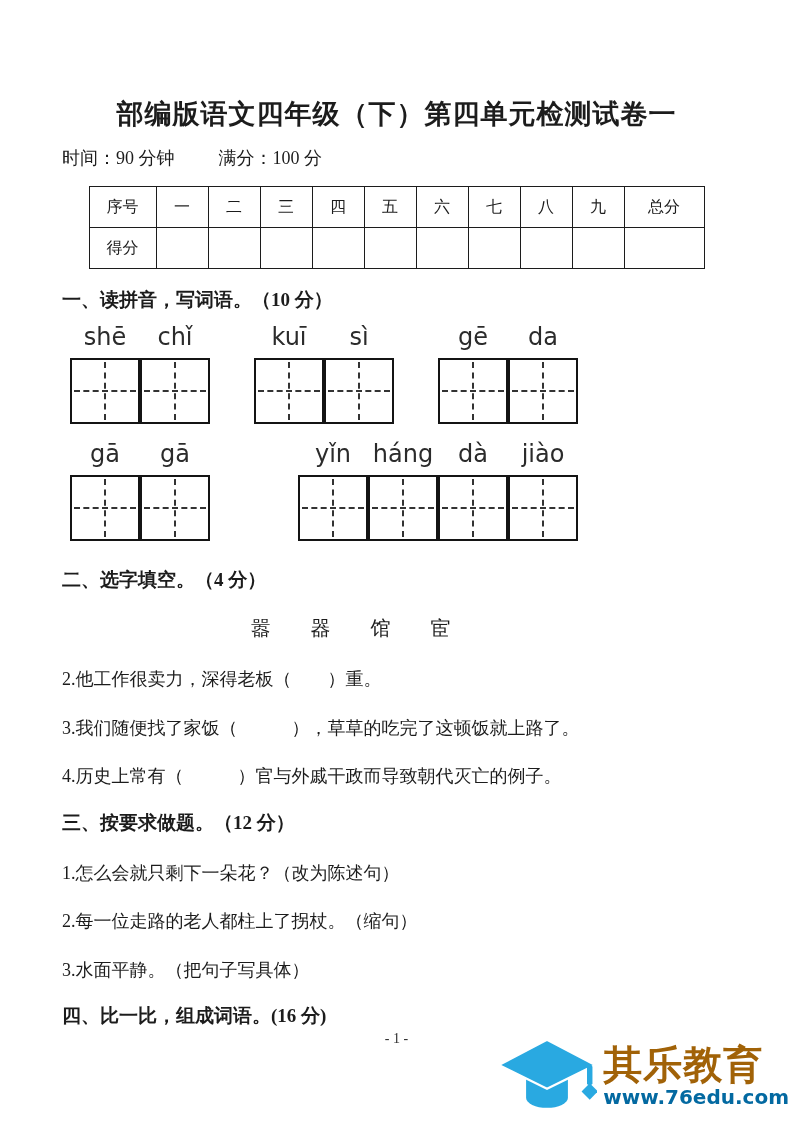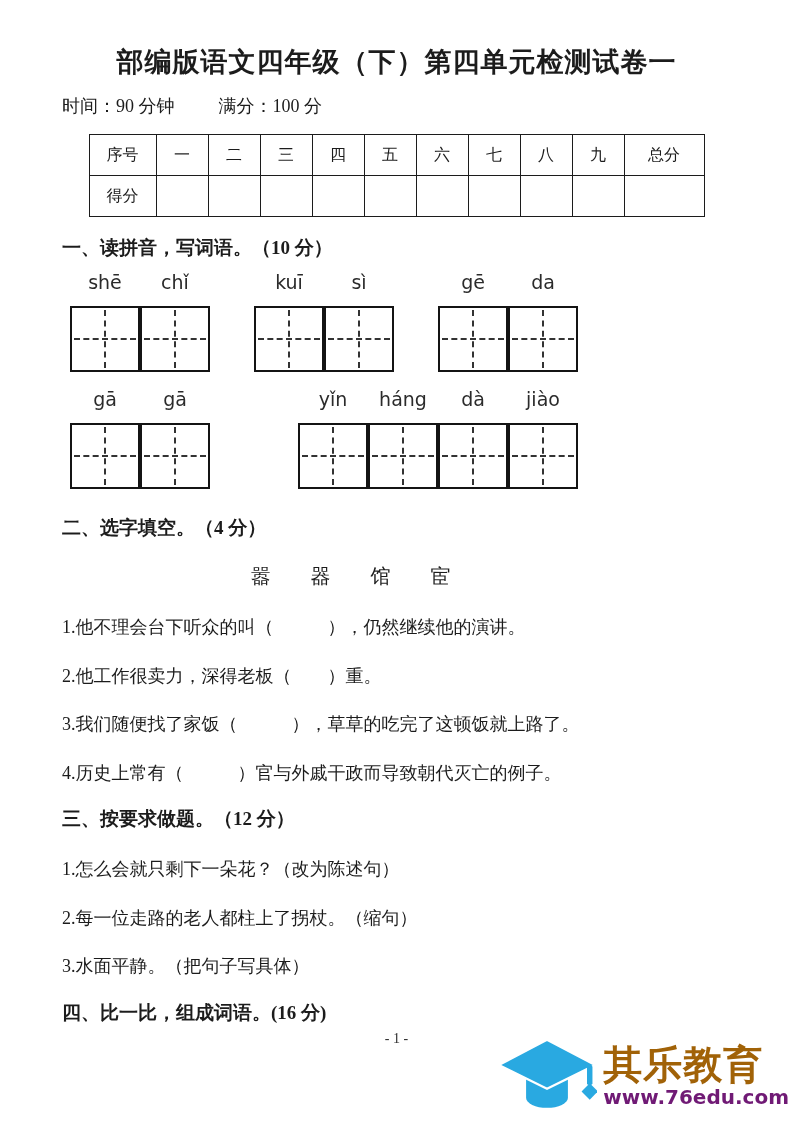--- a/index.html
+++ b/index.html
@@ -7,21 +7,21 @@
     position:relative;
     width:793px; height:1122px;
     background:#fff;
     overflow:hidden;
     font-family:"Liberation Serif","DejaVu Serif",serif;
     color:#1c1c1c;
   }
   .content { padding:0 62px; }
 
   .title {
-    margin:0; padding-top:44px;
+    margin:0; padding-top:96px;
     text-align:center;
     font-size:27px; font-weight:bold;
     letter-spacing:1px;
   }
   .meta {
     margin-top:14px;
     display:flex; gap:44px;
     font-size:18px;
   }
 
@@ -53,21 +53,21 @@
   .grid-row.row2 { margin-top:16px; }
   .grid-row.row1 .grid-group { margin-left:44px; }
   .grid-row.row1 .grid-group:first-child { margin-left:8px; }
   .grid-row.row2 .grid-group:first-child { margin-left:8px; }
   .grid-row.row2 .grid-group.wide { margin-left:88px; }
 
   .pinyin-line { display:flex; height:28px; margin-bottom:7px; }
   .py {
     width:70px; text-align:center;
     font-family:"DejaVu Sans",sans-serif;
-    font-size:19px; color:#2b2b2b;
+    font-size:24px; color:#2b2b2b;
   }
   .boxes { display:flex; }
   .tzg {
     width:66px; height:62px;
     border:2px solid #141414;
     position:relative;
     background:#fff;
   }
   .tzg::before {
     content:""; position:absolute; left:2px; right:2px; top:50%; margin-top:-1px;
@@ -221,21 +221,20 @@
     <h2 class="sec-heading mt-lg">二、选字填空。（4 分）</h2>
 
     <div class="choices">
       <span>嚣</span>
       <span>器</span>
       <span>馆</span>
       <span>宦</span>
     </div>
 
     <div class="items">
-      <p>1.他不理会台下听众的叫（　　　），仍然继续他的演讲。</p>
       <p>2.他工作很卖力，深得老板（　　）重。</p>
       <p>3.我们随便找了家饭（　　　），草草的吃完了这顿饭就上路了。</p>
       <p>4.历史上常有（　　　）官与外戚干政而导致朝代灭亡的例子。</p>
     </div>
 
     <h2 class="sec-heading mt-md">三、按要求做题。（12 分）</h2>
 
     <div class="items">
       <p>1.怎么会就只剩下一朵花？（改为陈述句）</p>
       <p>2.每一位走路的老人都柱上了拐杖。（缩句）</p>
@@ -250,16 +249,16 @@
 
   <div class="logo">
     <svg class="logo-cap" viewBox="0 0 110 84">
       <path d="M32 40 L78 40 L78 66 A23 11 0 0 1 32 66 Z" fill="#29a9e1"></path>
       <polygon points="55,2 108,30 55,56 2,30" fill="#29a9e1" stroke="#ffffff" stroke-width="2.5"></polygon>
       <rect x="99" y="30" width="6" height="22" rx="2" fill="#29a9e1"></rect>
       <polygon points="102,50 111,59 102,68 93,59" fill="#29a9e1"></polygon>
     </svg>
     <div class="logo-text">
       <span class="logo-name" style="color: #a16207;">其乐教育</span>
-      <span class="logo-url" style="color: #701a75;">www.76edu.com</span>
+      <span class="logo-url" style="color: #0369a1;">www.76edu.com</span>
     </div>
   </div>
 </div>
 
 </body></html>

